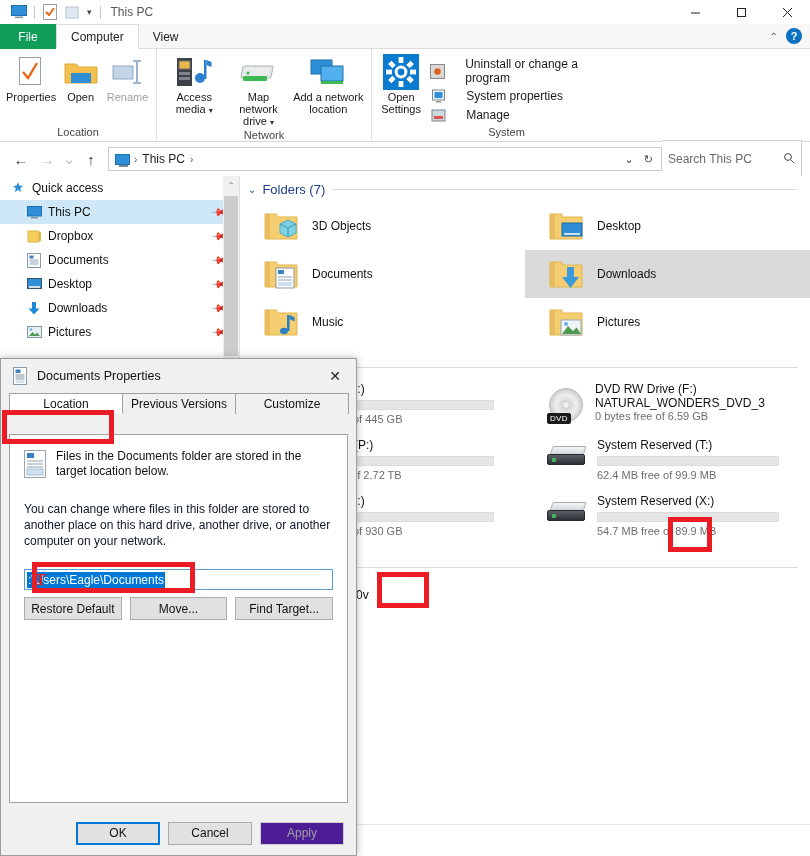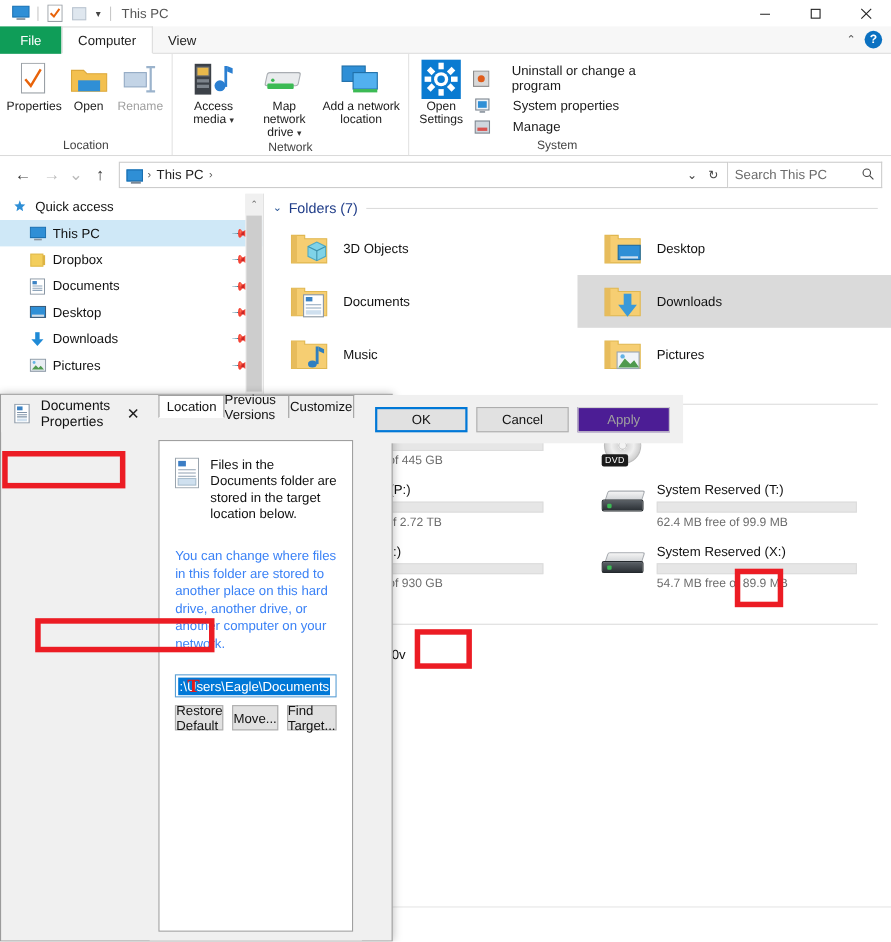--- a/index.html
+++ b/index.html
@@ -75,21 +75,21 @@
   .path-box { flex:1; height:24px; border:1px solid #cccccc; background:#fff; display:flex;
               align-items:center; padding:0 4px; margin-left:4px; }
   .path-ico { width:18px;height:16px;display:flex;align-items:center;justify-content:center; }
   .pc-glyph { width:15px;height:11px;background:#2f8fd6;border:1px solid #1a6fb0;position:relative; }
   .pc-glyph:after{content:"";position:absolute;left:3px;bottom:-3px;width:9px;height:2px;background:#7b8794;}
   .crumb { font-size:12px; color:#222; padding:0 2px; }
   .crumb-sep { font-size:10px; color:#555; padding:0 3px; }
   .path-right { margin-left:auto; display:flex; align-items:center; gap:2px; }
   .path-right span { font-size:11px; color:#444; padding:0 4px; }
   .search-box { width:140px; height:24px; border:1px solid #cccccc; border-left:none; background:#fff;
-                display:flex; align-items:center; padding:4px 6px; }
+                display:flex; align-items:center; padding:18px 6px; }
   .search-ph { font-size:12px; color:#6b6b6b; flex:1; }
   .search-ico { font-size:12px; color:#444; }
 
   
   .content { position:absolute; left:0; top:176px; width:810px; height:664px; display:flex; }
   .sidebar { width:240px; height:100%; background:#ffffff; border-right:1px solid #e2e2e2;
              position:relative; overflow:hidden; }
   .nav-item { height:24px; display:flex; align-items:center; padding-left:10px; font-size:12px; color:#111; }
   .nav-item.lvl1 { padding-left:26px; }
   .nav-item.selected { background:#cfe8f7; }
@@ -136,41 +136,41 @@
   .netloc-line { font-size:12px; color:#111; padding-left:62px; padding-top:8px;}
 
   
   .statusbar { position:absolute; left:0; bottom:0; width:810px; height:16px;
                border-top:1px solid #e6e6e6; background:#ffffff; display:flex; align-items:center;
                justify-content:flex-end; padding-right:6px; gap:4px;}
 
   
   .dialog { position:absolute; left:0; top:358px; width:357px; height:498px;
             background:#f0f0f0; border:1px solid #9b9b9b; box-shadow:0 0 8px rgba(0,0,0,.28);
-            display:flex; flex-direction:row; }
+            display:flex; flex-direction:column; }
   .dlg-title { height:34px; display:flex; align-items:center; padding:0 6px 0 10px; background:#f0f0f0; }
   .dlg-ico { width:18px; height:18px; margin-right:8px; position:relative; }
   .dlg-title-text { font-size:12.5px; color:#111; }
   .dlg-close { margin-left:auto; width:30px; height:26px; display:flex; align-items:center; justify-content:center;
                font-size:14px; color:#222; }
   .dlg-body { flex:1; background:#f0f0f0; padding:0 8px 8px 8px; display:flex; flex-direction:column; position:relative; }
 
   .tabstrip { position:relative; height:42px; }
   .tabrow { display:flex; height:21px; }
   .tabitem { flex:1; border:1px solid #a0a0a0; border-bottom:none; background:#f0f0f0;
              display:flex; align-items:center; justify-content:center; font-size:12px; color:#111;
              margin-right:-1px; }
   .tabitem.active { background:#ffffff; border-bottom:1px solid #ffffff; position:relative; z-index:3; }
   .tabpanel { flex:1; background:#ffffff; border:1px solid #a0a0a0; margin-top:-1px; position:relative;
               padding:14px 14px 0 14px; }
 
   .desc-row { display:flex; align-items:flex-start; gap:10px; }
   .desc-ico { width:22px;height:28px;position:relative;flex:none;margin-top:1px;}
   .desc-text { font-size:12px; color:#111; line-height:15px; }
-  .para { font-size:12px; color:#3b82f6; line-height:16px; margin-top:22px; }
+  .para { font-size:12px; color:#0f172a; line-height:16px; margin-top:22px; }
 
   .pathfield-wrap { margin-top:20px; position:relative; }
   .pathfield { width:100%; height:21px; border:1px solid #5a9fd4; background:#ffffff;
                display:flex; align-items:center; padding:0 2px; }
   .pathsel { background:#0078d7; color:#ffffff; font-size:12px; padding:1px 1px; line-height:14px;
              font-family:"Liberation Sans", sans-serif; white-space:nowrap; }
   .caret-t { position:absolute; left:11px; top:0px; color:#e21b1b; font-weight:bold; font-size:17px;
              line-height:21px; font-family:"Liberation Serif", serif; }
   .btnrow { display:flex; gap:8px; margin-top:7px; }
   .dbtn { flex:1; height:23px; border:1px solid #adadad; background:#e1e1e1; font-size:12px; color:#111;
@@ -604,20 +604,25 @@
             <span class="drive-free">GB free of 445 GB</span>
           </span>
         </div>
 
         <div class="drive-row">
           <span class="drive-ico dvd-ico">
             <span class="dvd-disc"></span>
               <span class="dvd-hole"></span>
               <span class="dvd-tag">DVD</span>
           </span>
+          <span class="drive-info">
+            <span class="drive-name">DVD RW Drive (F:)</span>
+            <span class="drive-name">NATURAL_WONDERS_DVD_3</span>
+            <span class="drive-free">0 bytes free of 6.59 GB</span>
+          </span>
         </div>
 
         <div class="drive-row">
           <span class="drive-ico hdd-ico">
             <span class="hdd-top"></span>
               <span class="hdd-body"></span>
               <span class="hdd-led"></span>
           </span>
           <span class="drive-info">
             <span class="drive-name">UP3TB (P:)</span>

